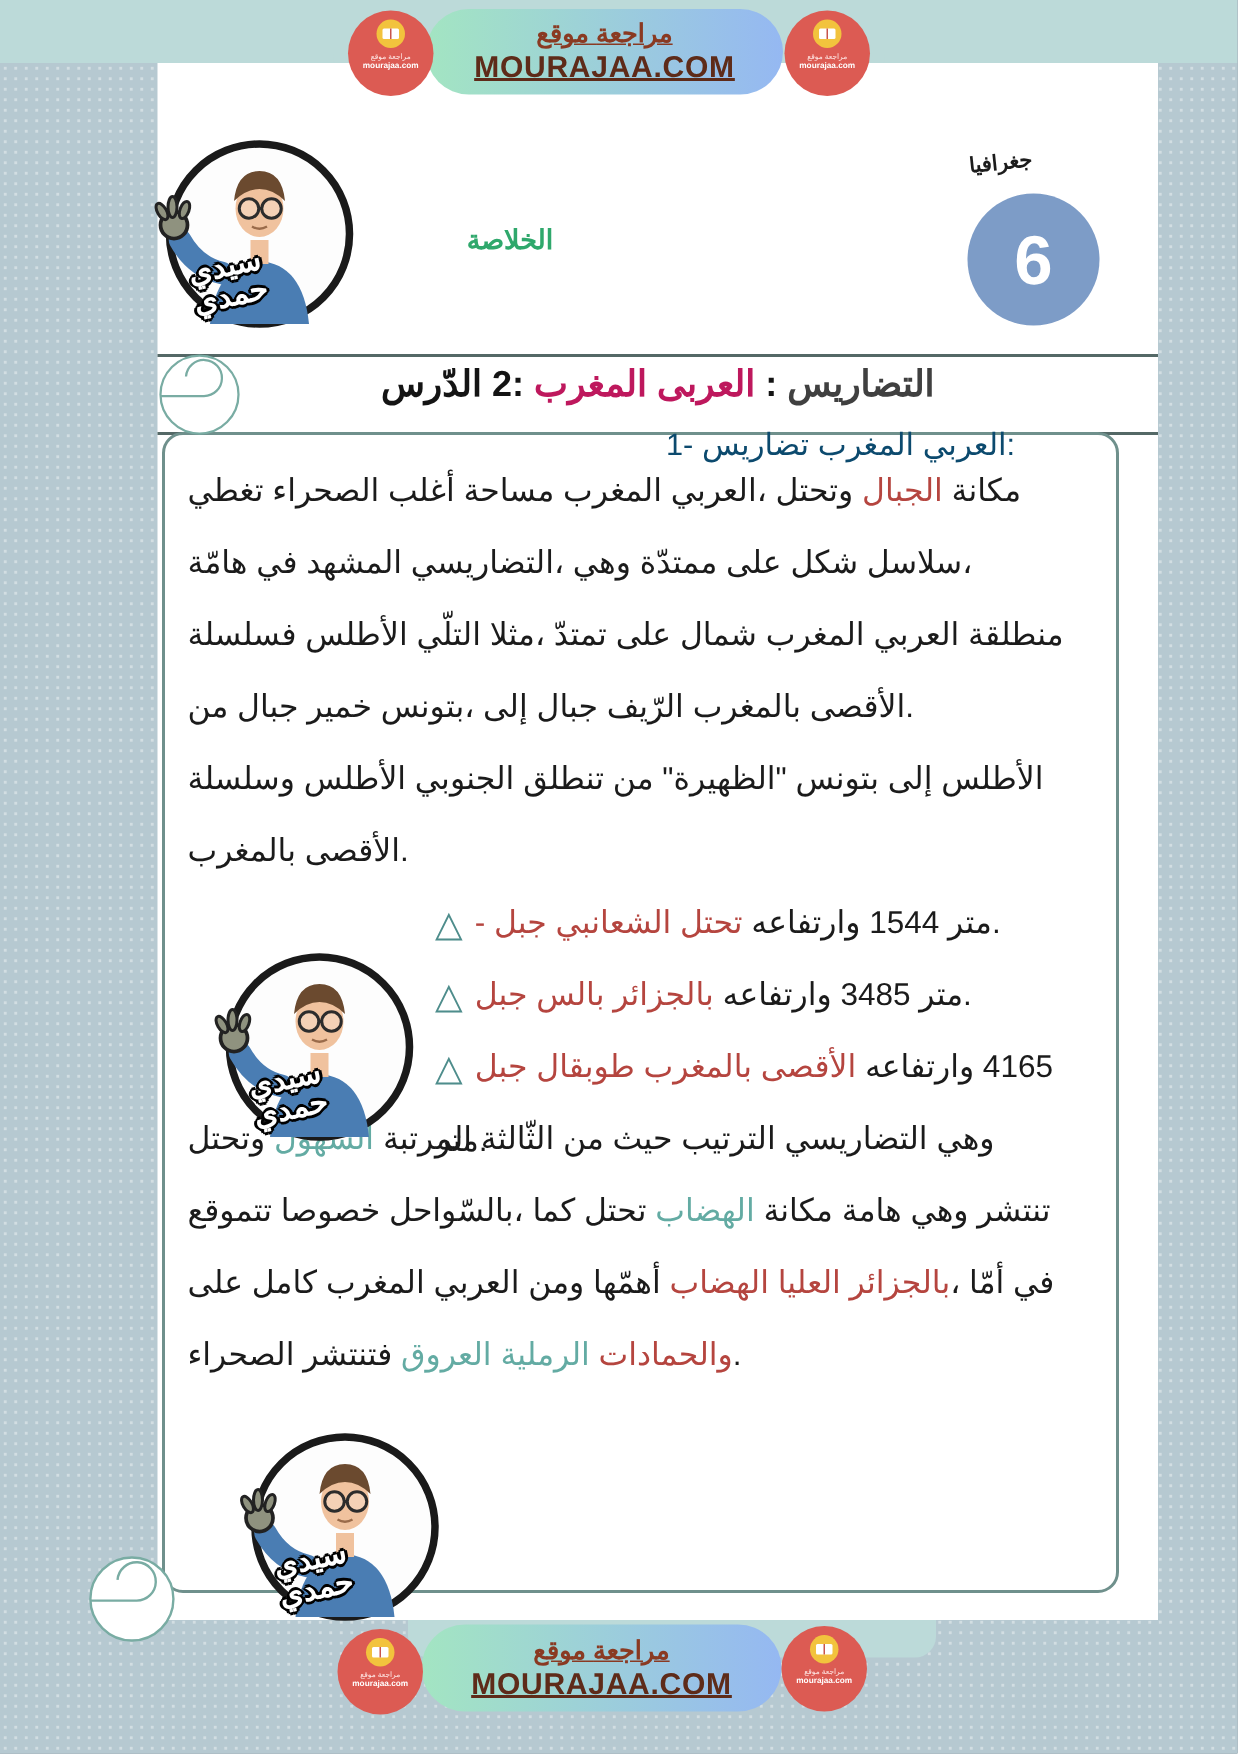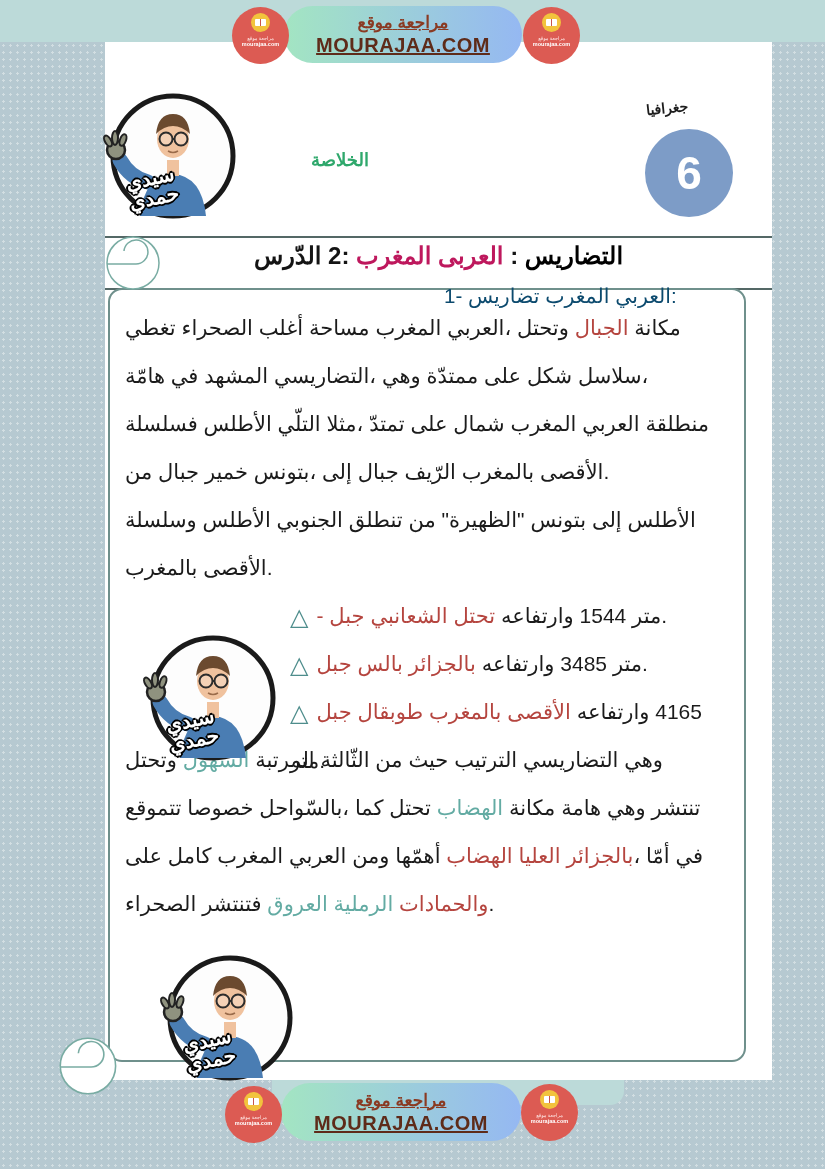--- a/index.html
+++ b/index.html
@@ -31,21 +31,21 @@
   .subject{left:646px;top:100px;font-size:14px;font-weight:bold;color:#1c1c1c;transform:rotate(-6deg);}
   .num-circle{left:645px;top:129px;width:88px;height:88px;border-radius:50%;background:#7d9cc7;
         color:#fff;font-size:46px;font-weight:bold;display:flex;align-items:center;justify-content:center;}
 
   .lineA{left:105px;top:236px;width:667px;border-top:2.5px solid #546866;}
   .lineB{left:105px;top:288px;width:667px;border-top:2px solid #546866;}
   .frame{left:108px;top:288px;width:634px;height:770px;border:2px solid #6f908c;border-radius:14px;}
 
   .lesson{left:105px;top:242px;width:667px;text-align:center;font-size:24px;font-weight:bold;color:#141414;}
   .lesson .red{color:#be185d;}
-  .lesson .green{color:#000000;}
+  .lesson .green{color:#404040;}
 
   .heading{left:444px;top:284px;font-size:20.5px;color:#0c4a6e;}
 
   .content{left:125px;top:304px;width:616px;font-size:21px;line-height:48px;color:#1b1b1b;}
   .c-red{color:#b5453f;}
   .c-teal{color:#63aba3;}
   .intro{margin-left:172px;text-decoration:underline;}
   .item{margin-left:165px;height:48px;}
   .tri{font-size:24px;color:#4e8d8c;margin-right:8px;vertical-align:-2px;}
 

